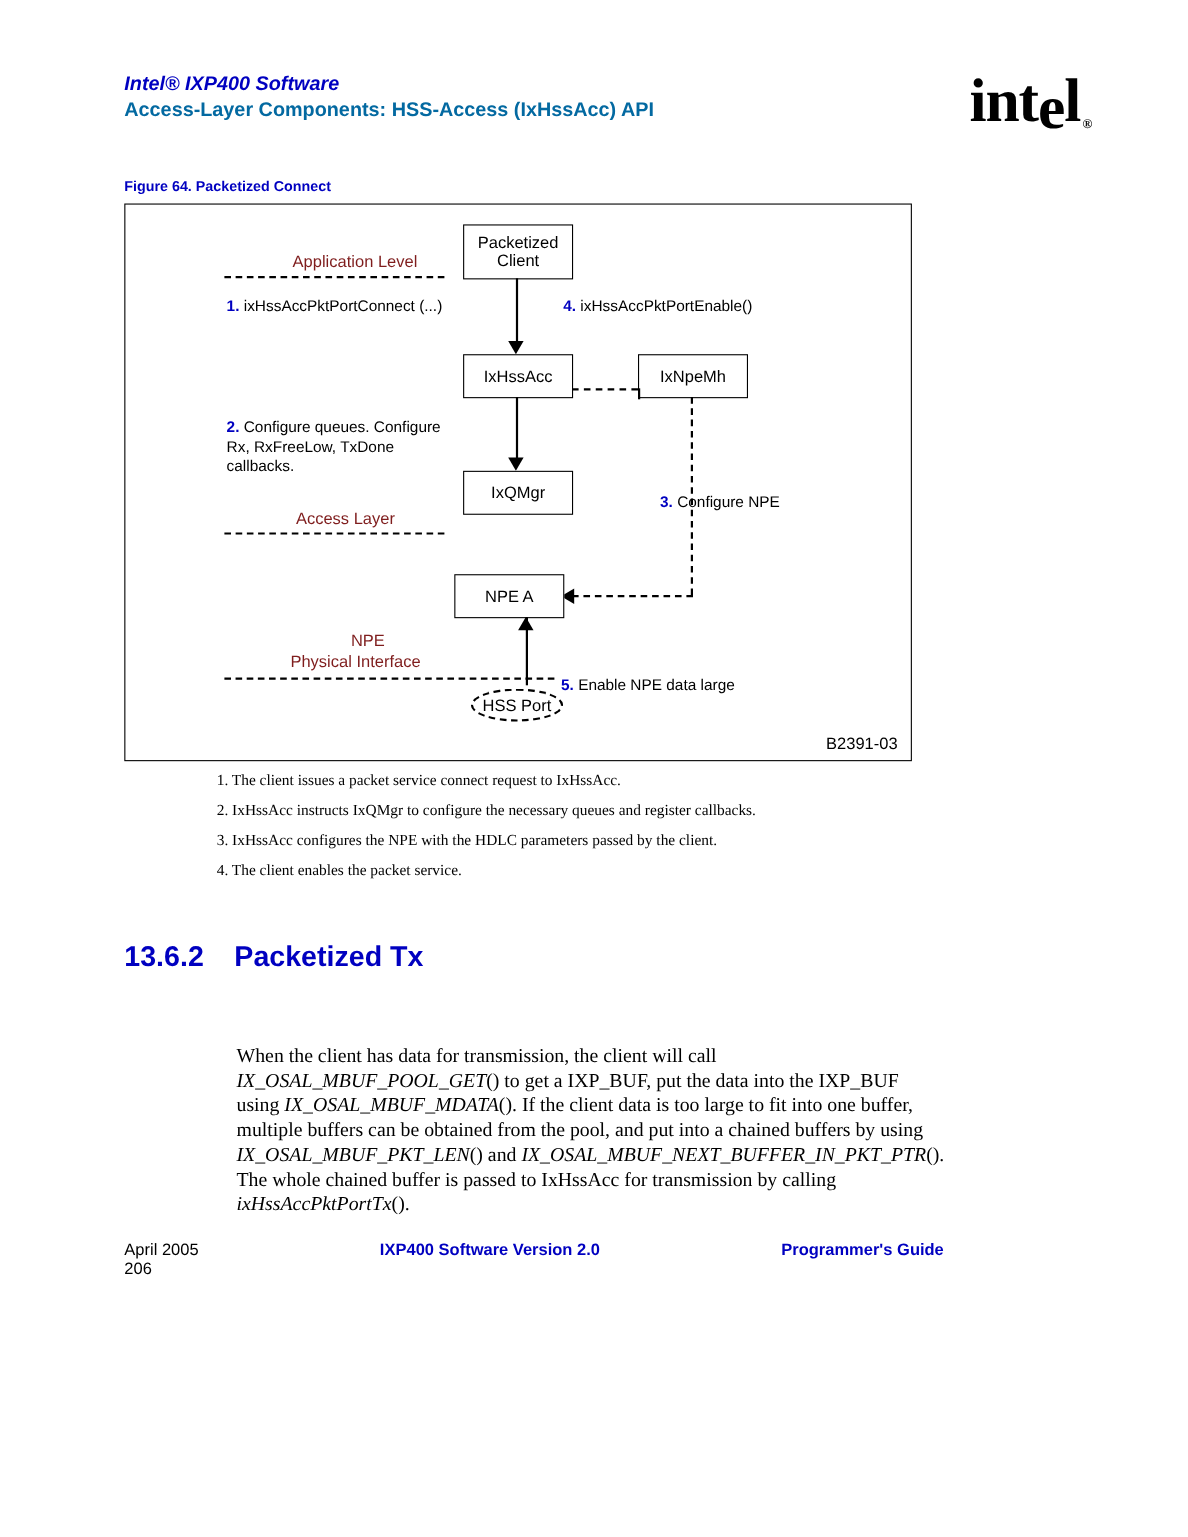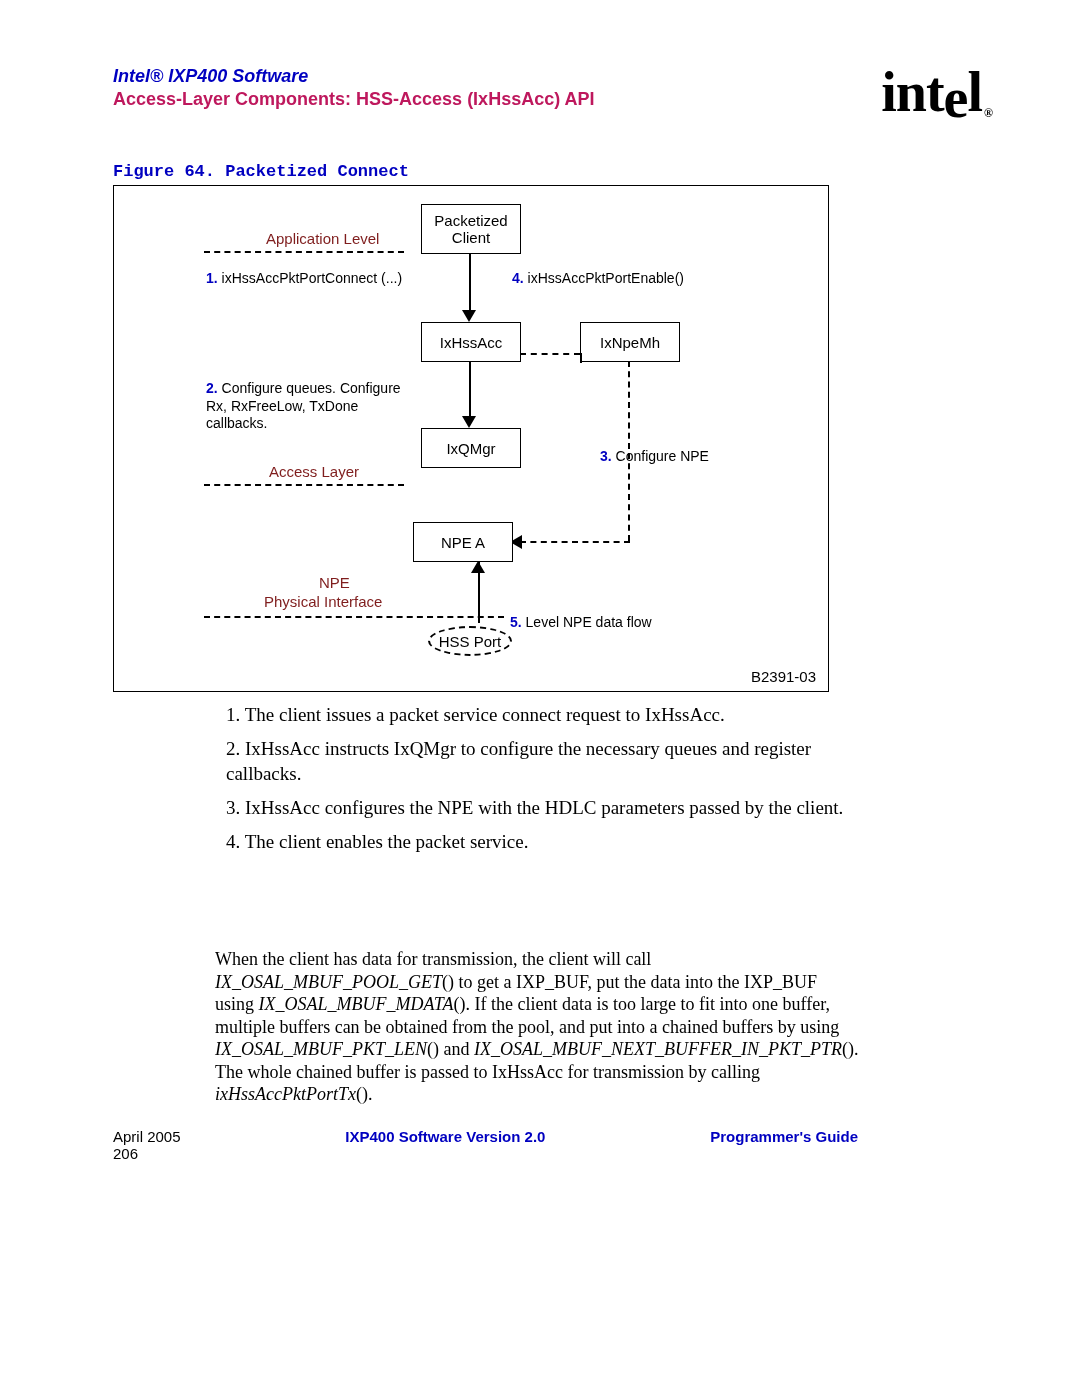--- a/index.html
+++ b/index.html
@@ -23,21 +23,21 @@
     width: 735px;
   }
   .header-title {
     font-style: italic;
     font-weight: bold;
     color: #0000c0;
     font-size: 18px;
   }
   .header-sub {
     font-weight: bold;
-    color: #be185d;
+    color: #0369a1;
     font-size: 18px;
     margin-top: 2px;
   }
   .logo {
     position: absolute;
     right: 90px;
     top: 60px;
     font-family: "Times New Roman", serif;
     font-size: 56px;
     font-weight: 600;
@@ -49,22 +49,21 @@
     position: relative;
     top: 6px;
     left: 2px;
   }
   .figure-caption {
     position: absolute;
     left: 113px;
     top: 162px;
     color: #0000c0;
     font-weight: bold;
-    font-size: 17px;
-    font-family: Liberation Mono, monospace;
+    font-size: 13px;
   }
   .diagram-frame {
     position: absolute;
     left: 113px;
     top: 185px;
     width: 714px;
     height: 505px;
     border: 1px solid #000;
   }
   .dbox {
@@ -136,25 +135,25 @@
   }
   .diagram-code {
     position: absolute;
     right: 12px;
     bottom: 6px;
     font-size: 15px;
     margin-top: 16px;
   }
   .list {
     position: absolute;
-    left: 226px;
+    left: 197px;
     top: 702px;
     width: 620px;
     font-family: "Times New Roman", serif;
-    font-size: 19px;
+    font-size: 14px;
     line-height: 1.35;
   }
   .list div { margin-bottom: 8px; }
   .section-head {
     position: absolute;
     left: 113px;
     top: 854px;
     color: #0000c0;
     font-weight: bold;
     font-size: 26px;
@@ -245,34 +244,37 @@
 
     <div class="dbox" style="left:299px; top:336px; width:98px; height:38px">NPE A</div>
 
     <div class="dlabel" style="left:205px; top:388px">NPE</div>
     <div class="dlabel" style="left:150px; top:407px">Physical Interface</div>
     <div class="hdash" style="left:90px; top:430px; width:300px"></div>
 
     <div class="vsolid" style="left:364px; top:375px; height:62px"></div>
     <div class="arrow-up" style="left:357px; top:375px"></div>
 
-    <div class="dstep" style="left:396px; top:428px"><b>5.</b><span> Level NPE data flow</span></div>
+    <div class="dstep" style="left:396px; top:428px"><b>5.</b><span> Enable NPE data large</span></div>
 
     <div class="ellipse" style="left:314px; top:440px; width:80px; height:26px">HSS Port</div>
 
     <div class="diagram-code">B2391-03</div>
   </div>
 
   <div class="list">
     <div>1.  The client issues a packet service connect request to IxHssAcc.</div>
     <div>2.  IxHssAcc instructs IxQMgr to configure the necessary queues and register callbacks.</div>
     <div>3.  IxHssAcc configures the NPE with the HDLC parameters passed by the client.</div>
     <div>4.  The client enables the packet service.</div>
   </div>
 
+  <div class="section-head">
+    <span class="section-num">13.6.2</span><span>Packetized Tx</span>
+  </div>
 
 
   <div class="para p2">
     <span>When the client has data for transmission, the client will call </span><span class="italic">IX_OSAL_MBUF_POOL_GET</span><span>() to get a IXP_BUF, put the data into the IXP_BUF using </span><span class="italic">IX_OSAL_MBUF_MDATA</span><span>(). If the client data is too large to fit into one buffer, multiple buffers can be obtained from the pool, and put into a chained buffers by using </span><span class="italic">IX_OSAL_MBUF_PKT_LEN</span><span>() and </span><span class="italic">IX_OSAL_MBUF_NEXT_BUFFER_IN_PKT_PTR</span><span>(). The whole chained buffer is passed to IxHssAcc for transmission by calling </span><span class="italic">ixHssAccPktPortTx</span><span>().</span>
   </div>
 
   <div class="footer">
     <div class="footer-row">
       <div>
         <div>April 2005</div>

